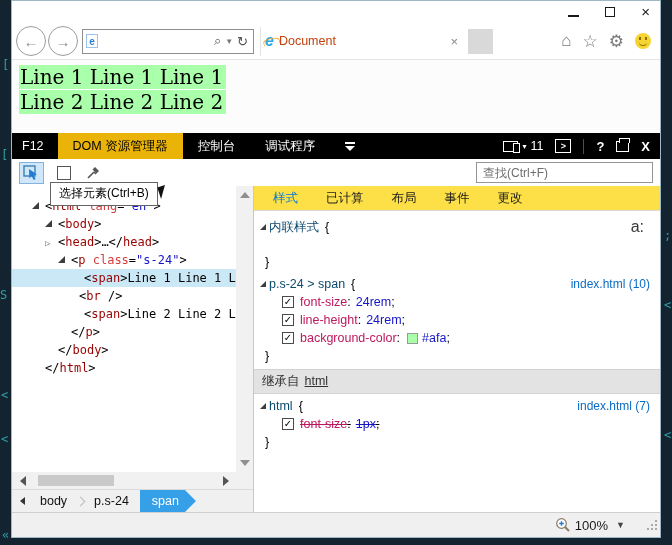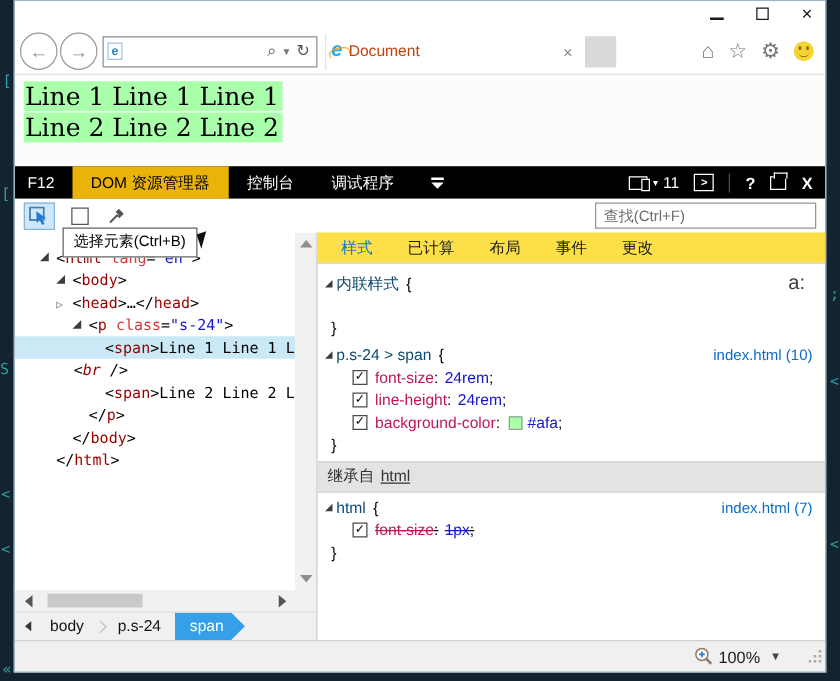--- a/index.html
+++ b/index.html
@@ -230,21 +230,21 @@
     </div>
 
     <div class="dt-main">
       <div class="left-col">
         <div class="tree" id="dom-tree">
           <div class="tree-row" style="padding-left: 20px;"><span class="exp-slot"><span class="tri-open"></span></span><span class="tk-p">&lt;</span><span class="tk-tag">html</span><span class="tk-p"> </span><span class="tk-attr">lang</span><span class="tk-p">=</span><span class="tk-val">"en"</span><span class="tk-p">&gt;</span></div>
             <div class="tree-row" style="padding-left: 33px;"><span class="exp-slot"><span class="tri-open"></span></span><span class="tk-p">&lt;</span><span class="tk-tag">body</span><span class="tk-p">&gt;</span></div>
             <div class="tree-row" style="padding-left: 33px;"><span class="exp-slot closed-glyph">▷</span><span class="tk-p">&lt;</span><span class="tk-tag">head</span><span class="tk-p">&gt;</span><span class="tk-txt">…</span><span class="tk-p">&lt;/</span><span class="tk-tag">head</span><span class="tk-p">&gt;</span></div>
             <div class="tree-row" style="padding-left: 46px;"><span class="exp-slot"><span class="tri-open"></span></span><span class="tk-p">&lt;</span><span class="tk-tag">p</span><span class="tk-p"> </span><span class="tk-attr">class</span><span class="tk-p">=</span><span class="tk-val">"s-24"</span><span class="tk-p">&gt;</span></div>
             <div class="tree-row selected" style="padding-left: 59px;"><span class="exp-slot"></span><span class="tk-p">&lt;</span><span class="tk-tag">span</span><span class="tk-p">&gt;</span><span class="tk-txt">Line 1 Line 1 Lir</span></div>
-            <div class="tree-row" style="padding-left: 34px; font-style: italic;"><span class="exp-slot"></span><span class="tk-p">&lt;</span><span class="tk-tag">br</span><span class="tk-p"> /&gt;</span></div>
+            <div class="tree-row" style="padding-left: 54px;"><span class="exp-slot"></span><span class="tk-p">&lt;</span><span class="tk-tag">br</span><span class="tk-p"> /&gt;</span></div>
             <div class="tree-row" style="padding-left: 59px;"><span class="exp-slot"></span><span class="tk-p">&lt;</span><span class="tk-tag">span</span><span class="tk-p">&gt;</span><span class="tk-txt">Line 2 Line 2 Lir</span></div>
             <div class="tree-row" style="padding-left: 46px;"><span class="exp-slot"></span><span class="tk-p">&lt;/</span><span class="tk-tag">p</span><span class="tk-p">&gt;</span></div>
             <div class="tree-row" style="padding-left: 33px;"><span class="exp-slot"></span><span class="tk-p">&lt;/</span><span class="tk-tag">body</span><span class="tk-p">&gt;</span></div>
             <div class="tree-row" style="padding-left: 20px;"><span class="exp-slot"></span><span class="tk-p">&lt;/</span><span class="tk-tag">html</span><span class="tk-p">&gt;</span></div>
             <div class="vscroll">
             <span class="vs-up"></span>
             <span class="vs-down"></span>
           </div>
         </div>
         <div class="hscroll">

